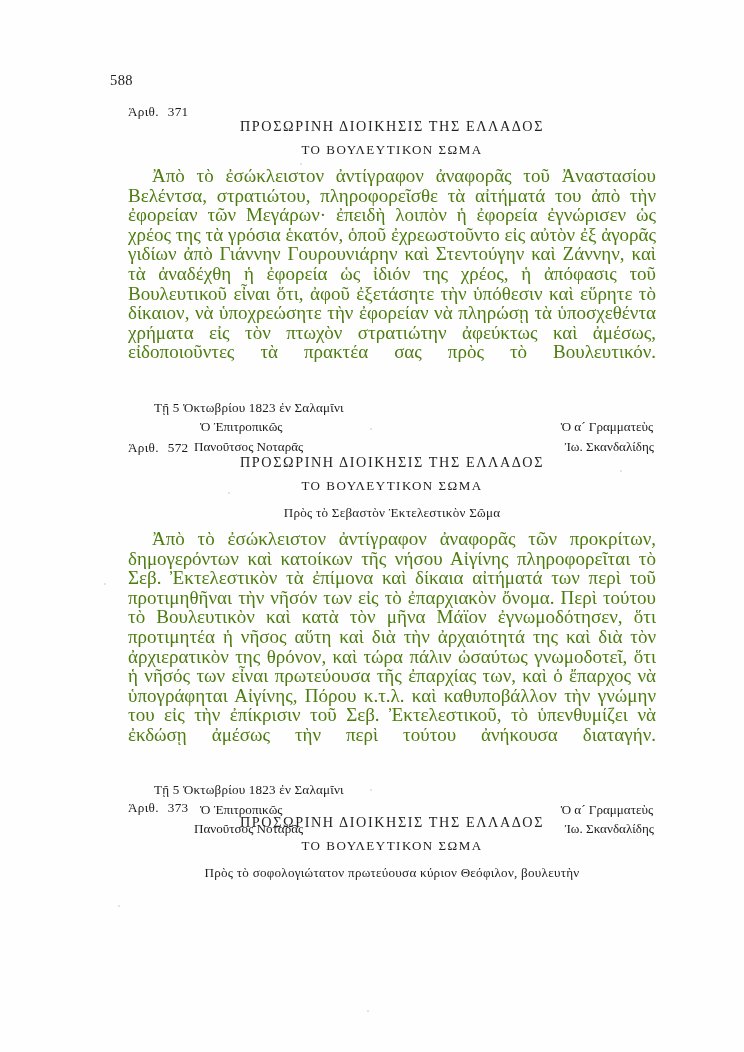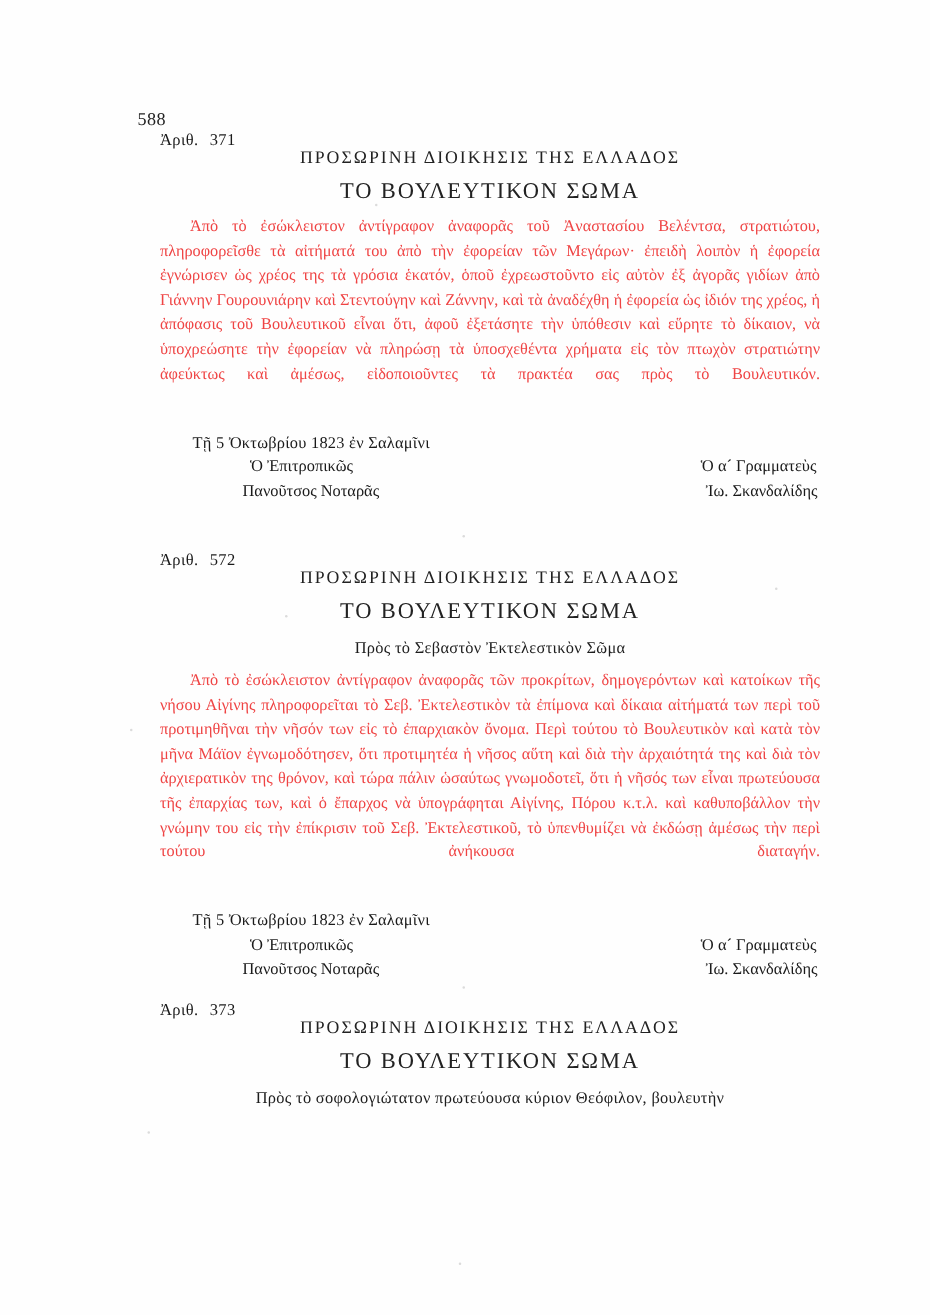--- a/index.html
+++ b/index.html
@@ -20,21 +20,21 @@
   }
   .content {
     position: absolute;
     left: 128px;
     top: 0;
     width: 528px;
   }
   
   .running-head {
     position: absolute;
-    top: 88px;
+    top: 72px;
     left: 0;
     width: 528px;
     height: 18px;
   }
   .folio {
     position: absolute;
     left: -18px;
     top: 0;
     font-size: 14.5px;
     letter-spacing: 0.4px;
@@ -62,36 +62,36 @@
   }
   .arith .num { margin-left: 9px; }
   .titleline {
     text-align: center;
     font-size: 14.2px;
     letter-spacing: 1.6px;
     color: #222;
     white-space: nowrap;
   }
   .titleline.t1 { margin-top: 0px; }
-  .titleline.t2 { margin-top: 7px; font-size: 18px; letter-spacing: 1.5px; }
+  .titleline.t2 { margin-top: 7px; font-size: 13px; letter-spacing: 1.5px; }
   .addressee {
     text-align: center;
     font-size: 13.1px;
     letter-spacing: 0.25px;
     margin-top: 11px;
     color: #1d1d1d;
   }
   .para {
     margin-top: 8px;
-    font-size: 13px;
+    font-size: 19px;
     line-height: 19.6px;
     text-align: justify;
     text-justify: inter-word;
     text-indent: 24px;
-    color: #ef4444;
+    color: #4d7c0f;
     hyphens: none;
   }
   .para::after {
     content: "";
     display: inline-block;
     width: 100%;
   }
   .nolast::after { content: none; }
 
   

